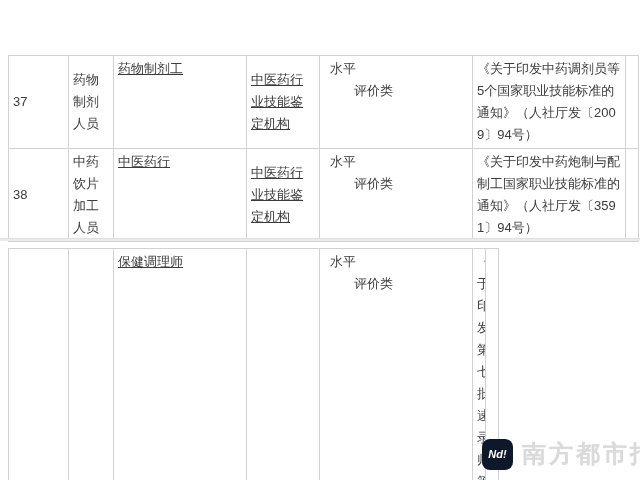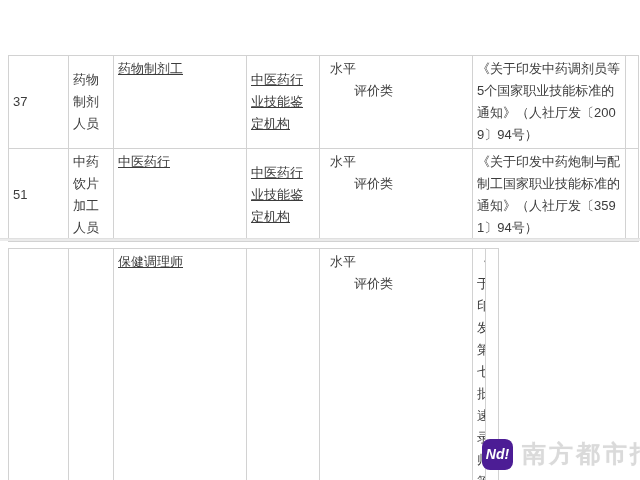--- a/index.html
+++ b/index.html
@@ -35,23 +35,23 @@
   .section-divider{
     position:absolute;left:0;top:238px;width:640px;height:2px;
     background:#ebebeb;border-top:1px solid #e0e0e0;
   }
   .footer{
     position:absolute;left:482px;top:438px;height:32px;
     display:flex;align-items:center;
   }
   .app-icon{
     width:31px;height:31px;border-radius:8px;
-    background:#4c1d95;
+    background:#0f172a;
     display:flex;align-items:center;justify-content:center;
-    color:#ffffff;font-style:italic;font-weight:bold;font-size:14px;
+    color:#ffffff;font-style:italic;font-weight:bold;font-size:11px;
     letter-spacing:0;
   }
   .wordmark{
     margin-left:9px;
     font-size:24px;letter-spacing:3px;
     color:#dadada;font-weight:bold;
     text-shadow:0 0 1px #e8e8e8;
     white-space:nowrap;
   }
 </style>
@@ -82,21 +82,21 @@
       <div class="level-l1">水平</div>
       <div class="level-l2">评价类</div>
     </td>
     <td class="va-top pre cell-basis">《关于印发中药调剂员等
 5个国家职业技能标准的
 通知》（人社厅发〔200
 9〕94号）</td>
     <td></td>
   </tr>
   <tr style="height:92px;">
-    <td class="va-mid ta-c">51</td>
+    <td class="va-mid ta-c">38</td>
     <td class="va-mid ta-c pre">中药
 饮片
 加工
 人员</td>
     <td class="va-top cell-occ">中医药行</td>
     <td class="va-mid pre cell-agency">中医药行
 业技能鉴
 定机构</td>
     <td class="va-top">
       <div class="level-l1">水平</div>

